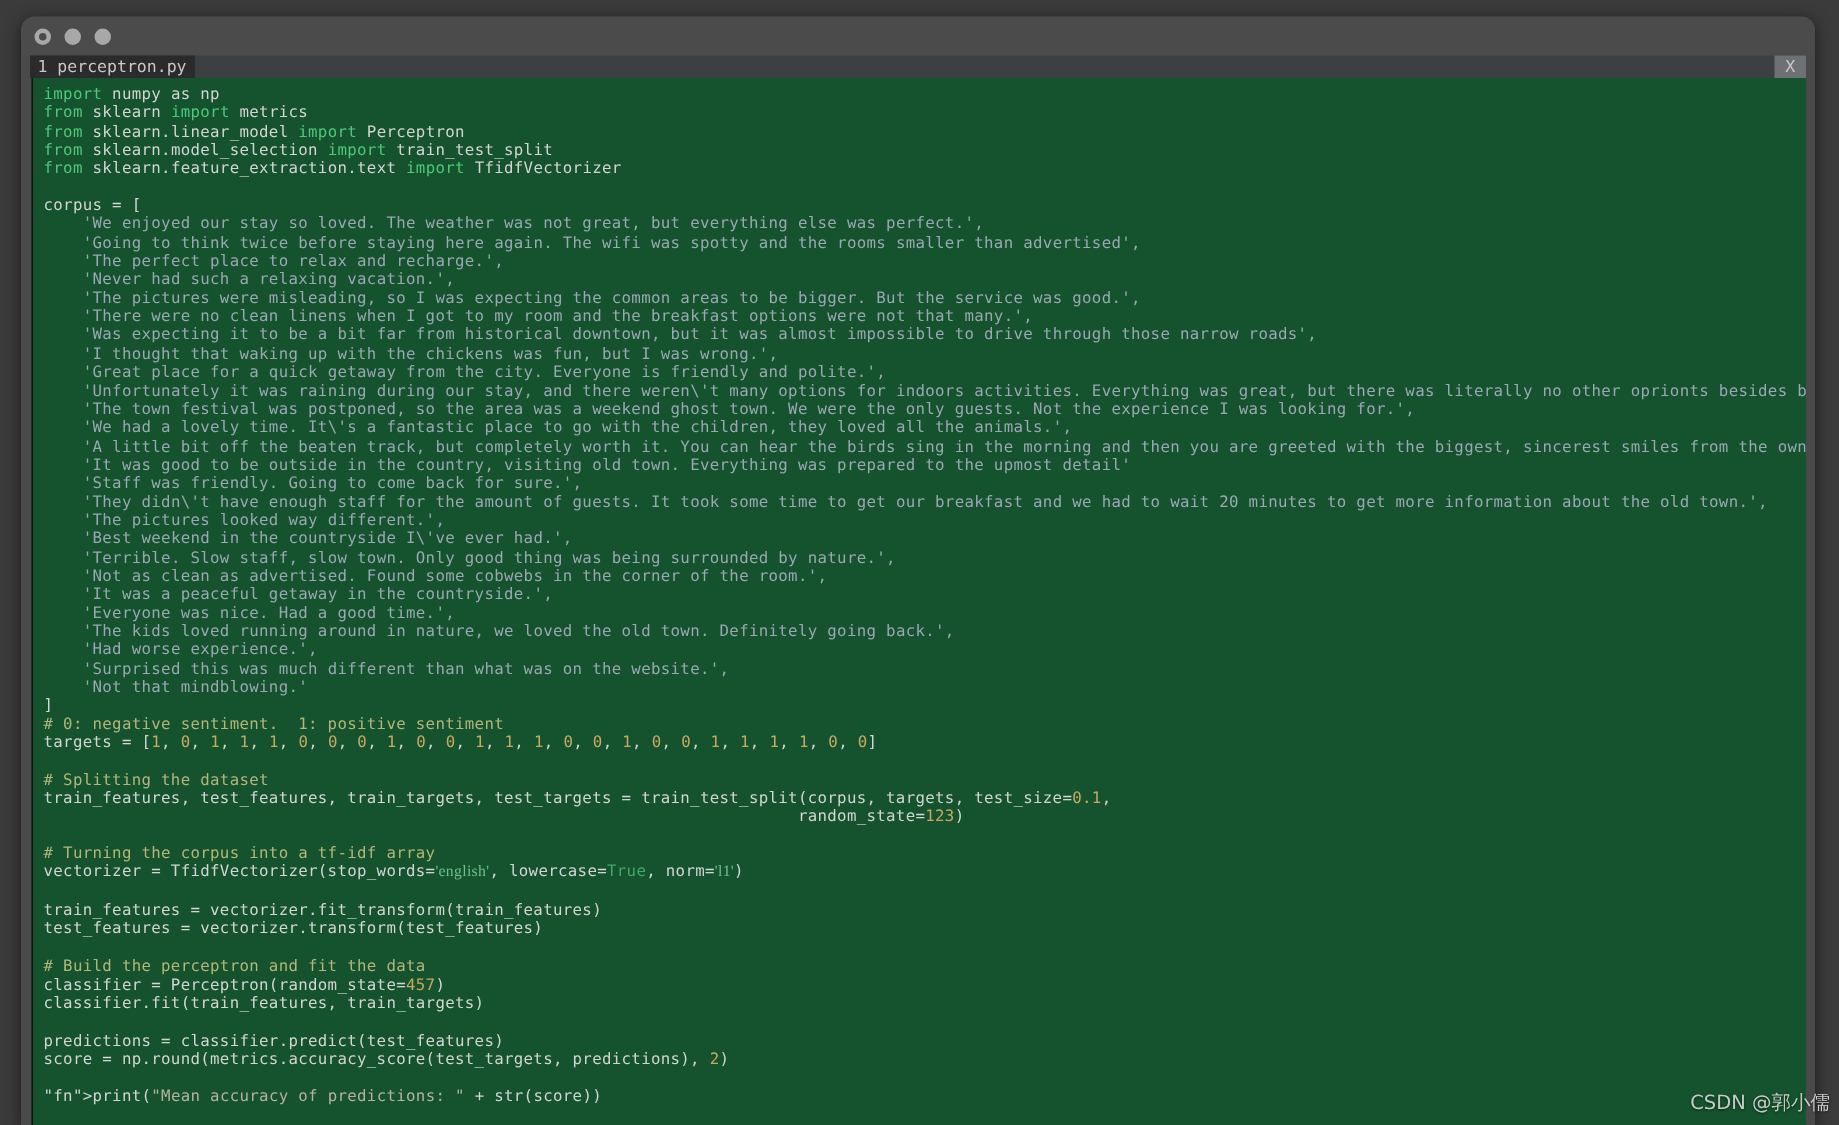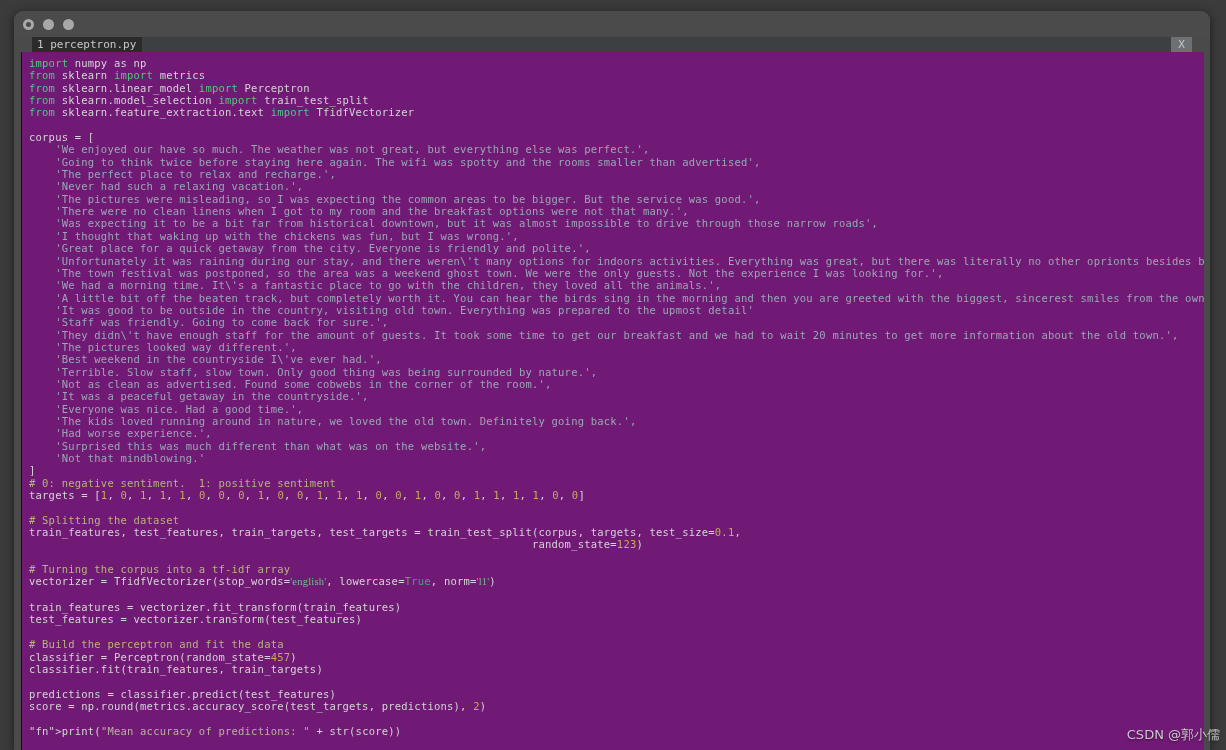--- a/index.html
+++ b/index.html
@@ -60,21 +60,21 @@
     background: #4b4b4b;
   }
 
   
   #tabbar {
     position: relative;
     height: 15px;
     background: #3d4043;
     display: flex;
     align-items: flex-start;
-    margin: 0 18px;
+    margin: 0 6px;
   }
   #tab-active {
     background: #2b2b2b;
     color: #c8c8c8;
     font-size: 11px;
     line-height: 15px;
     padding: 0 6px 0 5px;
     white-space: nowrap;
     font-family: "DejaVu Sans Mono", monospace;
   }
@@ -92,21 +92,21 @@
     font-family: "DejaVu Sans Mono", monospace;
   }
 
   
   #editor {
     position: absolute;
     left: 7px;
     top: 41px;
     width: 1182px;
     height: 698px;
-    background: #701a75;
+    background: #14532d;
     overflow: hidden;
     border-left: 1px solid #111;
   }
   #code {
     margin: 0;
     padding: 5px 0 0 7px;
     font-family: "DejaVu Sans Mono", monospace;
     font-size: 10.5px;
     line-height: 12.35px;
     color: #d4d4d4;
@@ -154,32 +154,32 @@
     </div>
 
     <div id="editor">
       <pre id="code"><span class="kw">import</span> numpy as np
 <span class="kw">from</span> sklearn <span class="kw">import</span> metrics
 <span class="kw">from</span> sklearn.linear_model <span class="kw">import</span> Perceptron
 <span class="kw">from</span> sklearn.model_selection <span class="kw">import</span> train_test_split
 <span class="kw">from</span> sklearn.feature_extraction.text <span class="kw">import</span> TfidfVectorizer
 
 corpus = [
-    <span class="str">'We enjoyed our have so much. The weather was not great, but everything else was perfect.',</span>
+    <span class="str">'We enjoyed our stay so loved. The weather was not great, but everything else was perfect.',</span>
     <span class="str">'Going to think twice before staying here again. The wifi was spotty and the rooms smaller than advertised',</span>
     <span class="str">'The perfect place to relax and recharge.',</span>
     <span class="str">'Never had such a relaxing vacation.',</span>
     <span class="str">'The pictures were misleading, so I was expecting the common areas to be bigger. But the service was good.',</span>
     <span class="str">'There were no clean linens when I got to my room and the breakfast options were not that many.',</span>
     <span class="str">'Was expecting it to be a bit far from historical downtown, but it was almost impossible to drive through those narrow roads',</span>
     <span class="str">'I thought that waking up with the chickens was fun, but I was wrong.',</span>
     <span class="str">'Great place for a quick getaway from the city. Everyone is friendly and polite.',</span>
     <span class="str">'Unfortunately it was raining during our stay, and there weren\'t many options for indoors activities. Everything was great, but there was literally no other oprionts besides being in the rain.',</span>
     <span class="str">'The town festival was postponed, so the area was a weekend ghost town. We were the only guests. Not the experience I was looking for.',</span>
-    <span class="str">'We had a morning time. It\'s a fantastic place to go with the children, they loved all the animals.',</span>
+    <span class="str">'We had a lovely time. It\'s a fantastic place to go with the children, they loved all the animals.',</span>
     <span class="str">'A little bit off the beaten track, but completely worth it. You can hear the birds sing in the morning and then you are greeted with the biggest, sincerest smiles from the owners. Loved it!',</span>
     <span class="str">'It was good to be outside in the country, visiting old town. Everything was prepared to the upmost detail'</span>
     <span class="str">'Staff was friendly. Going to come back for sure.',</span>
     <span class="str">'They didn\'t have enough staff for the amount of guests. It took some time to get our breakfast and we had to wait 20 minutes to get more information about the old town.',</span>
     <span class="str">'The pictures looked way different.',</span>
     <span class="str">'Best weekend in the countryside I\'ve ever had.',</span>
     <span class="str">'Terrible. Slow staff, slow town. Only good thing was being surrounded by nature.',</span>
     <span class="str">'Not as clean as advertised. Found some cobwebs in the corner of the room.',</span>
     <span class="str">'It was a peaceful getaway in the countryside.',</span>
     <span class="str">'Everyone was nice. Had a good time.',</span>

